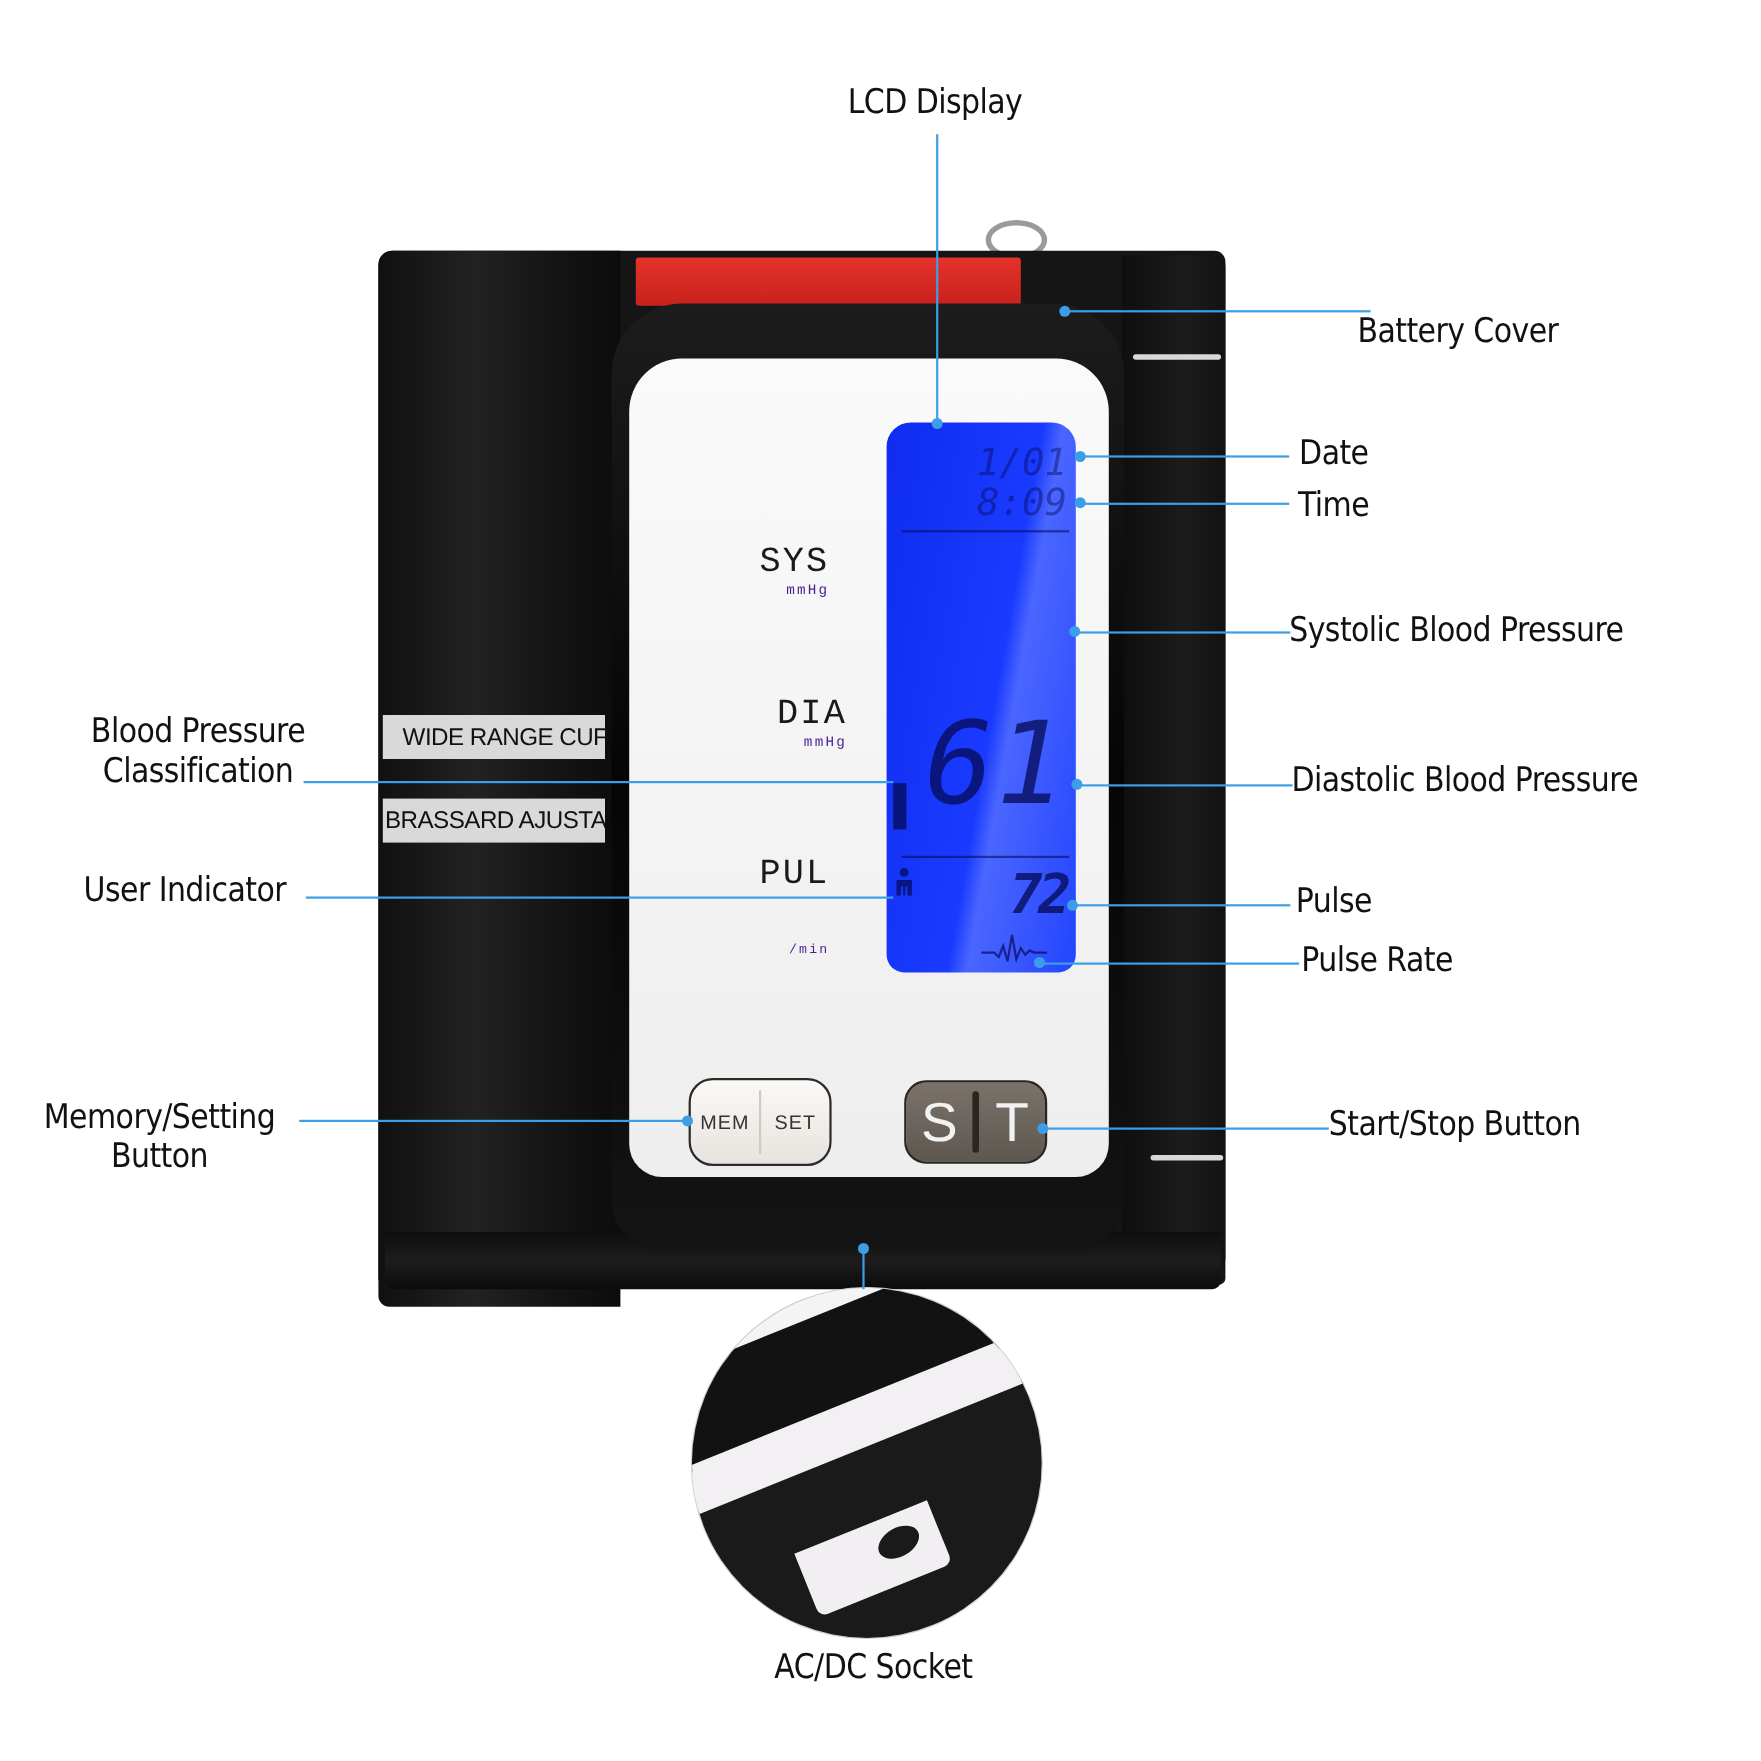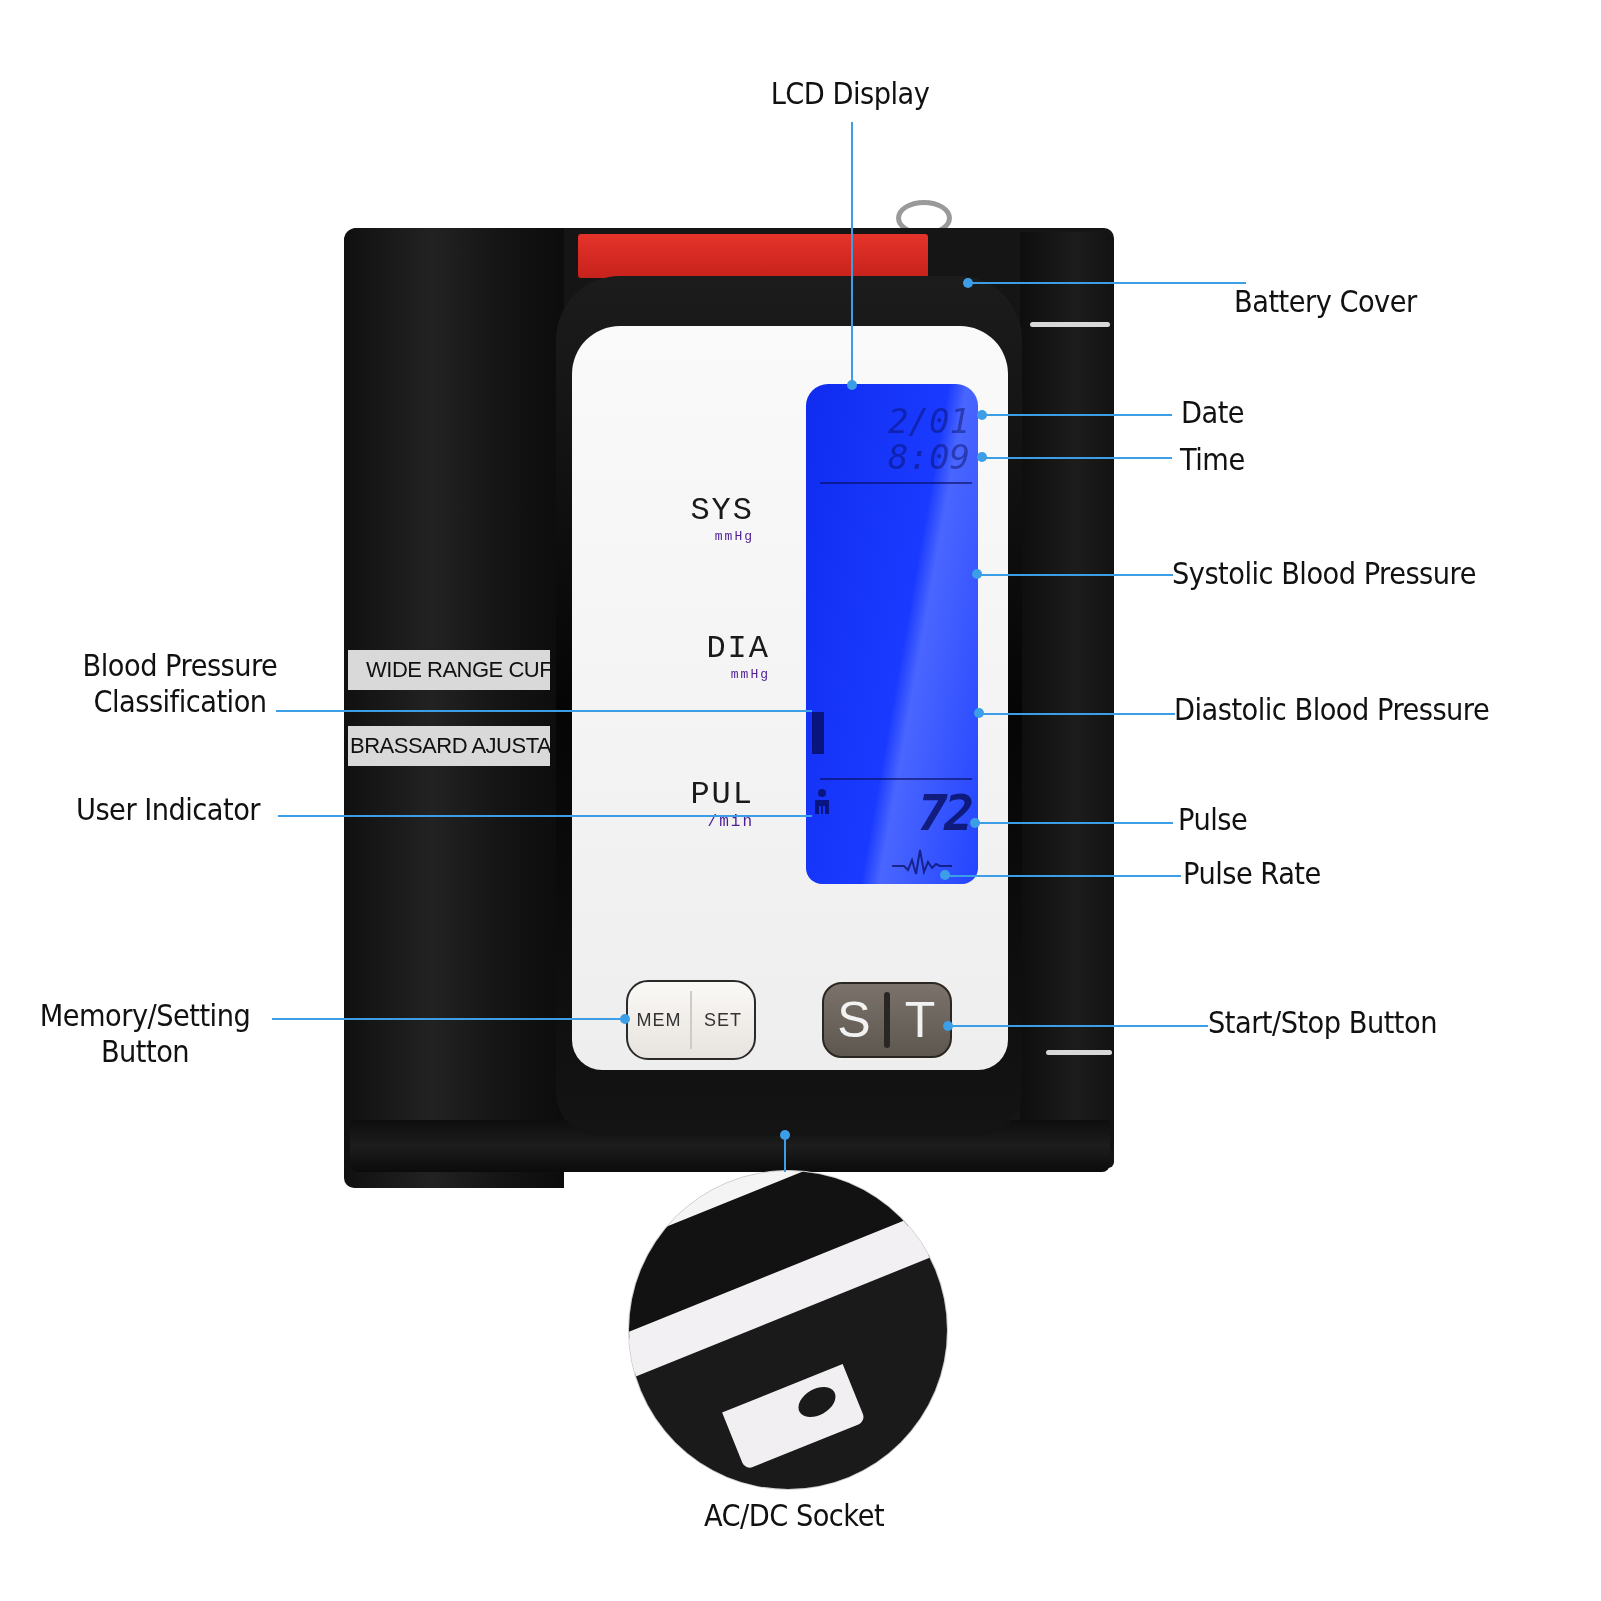--- a/index.html
+++ b/index.html
@@ -80,27 +80,28 @@
 <div class="abs panel-label" style="left:660px;top:492px;width:94px;">
   <div class="panel-main">SYS</div>
   <div class="panel-unit">mmHg</div>
 </div>
 <div class="abs panel-label" style="left:676px;top:630px;width:94px;">
   <div class="panel-main">DIA</div>
   <div class="panel-unit">mmHg</div>
 </div>
 <div class="abs panel-label" style="left:660px;top:776px;width:94px;">
   <div class="panel-main">PUL</div>
-  <div class="panel-unit" style="font-size:16px;">/min</div>
+  <div class="panel-unit" style="font-size:12px;margin-top:43px;">/min</div>
 </div>
 
 <div class="abs lcd">
-  <div class="lcd-seg lcd-small" style="top:20px;font-size:34px;">2/01</div>
+  <div class="lcd-seg lcd-small" style="top:20px;font-size:34px;">1/01</div>
   <div class="lcd-seg lcd-small" style="top:56px;font-size:34px;">8:09</div>
   <div class="lcd-rule" style="top:98px;"></div>
+  <div class="lcd-seg" style="top:258px;font-size:104px;letter-spacing:2px;">61</div>
   <div class="abs" style="left:6px;top:328px;width:12px;height:42px;background:rgba(6,12,90,0.78);"></div>
   <div class="lcd-rule" style="top:394px;"></div>
   <div class="abs" style="left:6px;top:404px;width:20px;height:30px;">
     <svg width="20" height="30" viewBox="0 0 20 30">
         <circle cx="10" cy="5" r="4" fill="rgba(6,12,90,0.75)"></circle>
         <path d="M3 12 h14 v14 h-4 v-8 h-2 v8 h-2 v-8 h-2 v8 h-4 z" fill="rgba(6,12,90,0.75)"></path>
       </svg>
   </div>
   <div class="lcd-seg" style="top:404px;font-size:50px;letter-spacing:-4px;font-weight:bold;">72</div>
   <div class="abs" style="left:86px;top:464px;width:60px;height:28px;">

